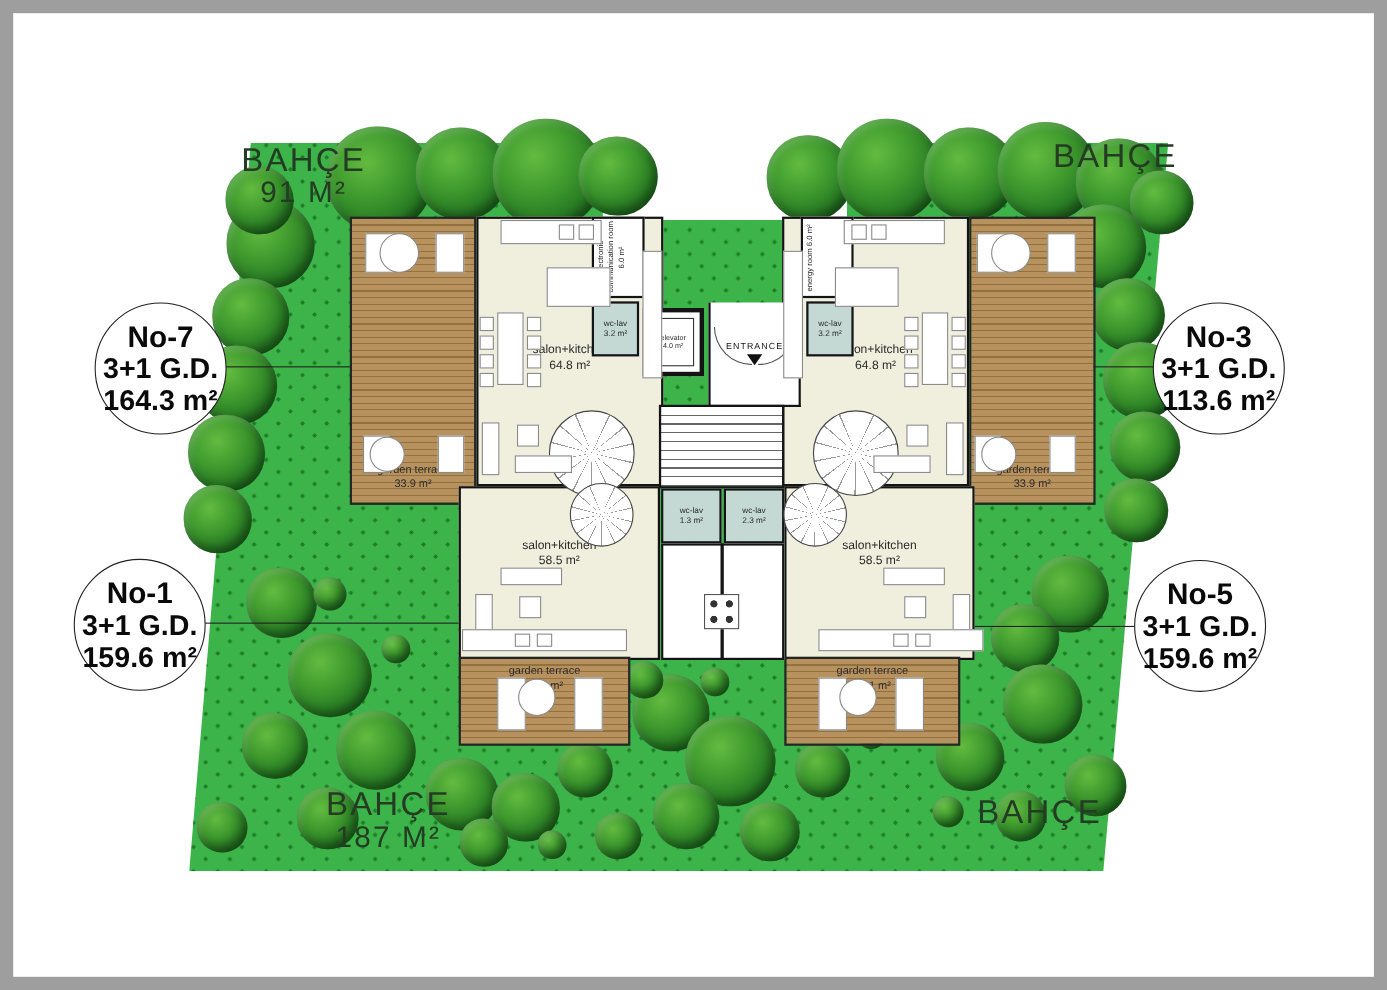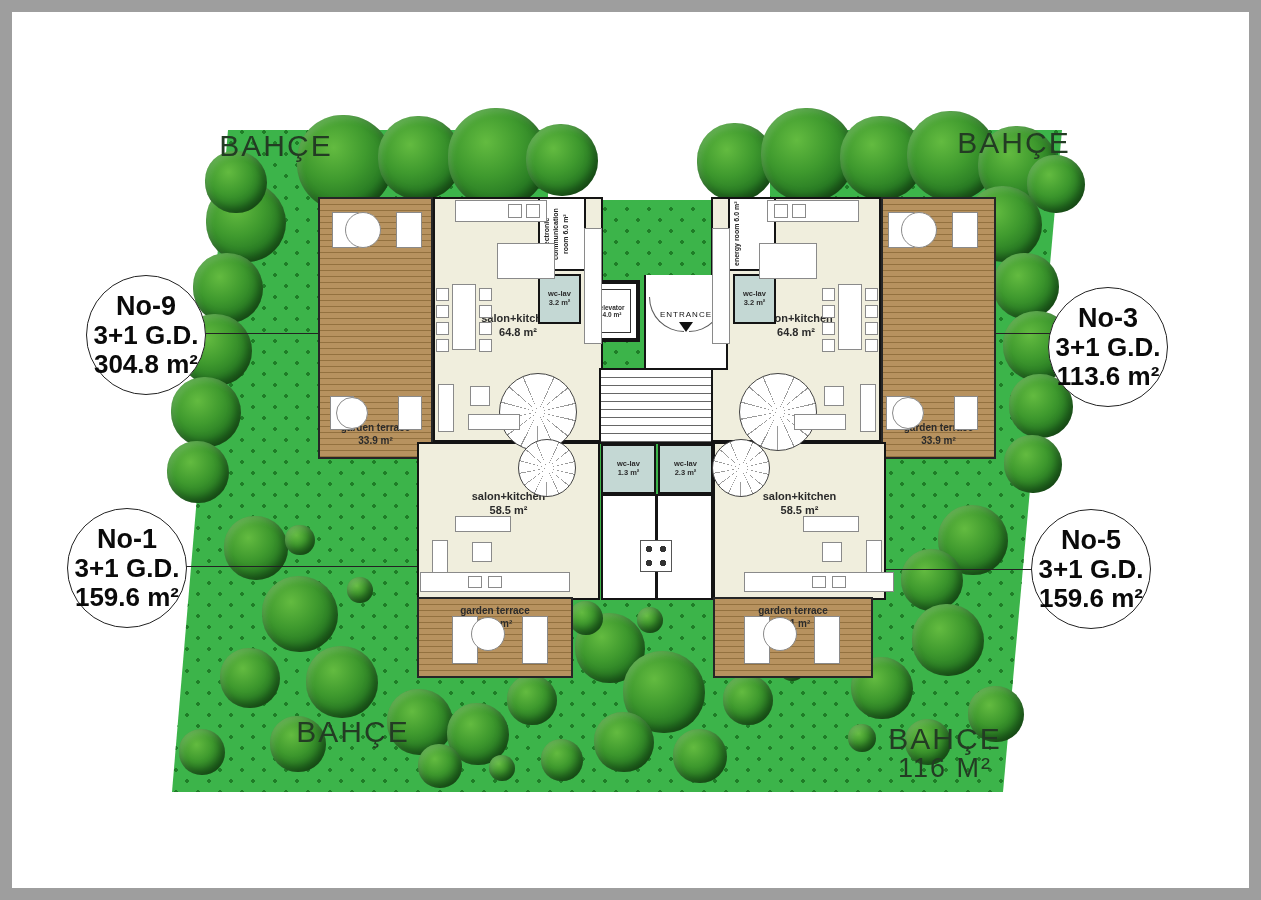--- a/index.html
+++ b/index.html
@@ -17,21 +17,21 @@
                      radial-gradient(var(--grass-dot) 1.7px,transparent 2px);
     background-size:22px 22px,22px 22px;background-position:0 0,11px 11px;z-index:1;}
   #notch{position:absolute;left:548px;top:126px;width:222px;height:74px;background:#fff;z-index:2;}
   
   .tree{position:absolute;border-radius:48% 52% 50% 50%;z-index:3;
     background:radial-gradient(circle at 38% 34%,#63bb40 0%,#3f9a2e 38%,#257722 68%,#174f16 100%);
     box-shadow:inset -4px -5px 9px rgba(0,0,0,.35), inset 3px 4px 6px rgba(255,255,255,.18);}
   
   .cline{position:absolute;height:1.4px;background:#222;z-index:4;}
   
-  .room{position:absolute;box-sizing:border-box;border:2.5px solid var(--wall);z-index:5;font-weight:bold;}
+  .room{position:absolute;box-sizing:border-box;border:2.5px solid var(--wall);z-index:5;}
   .salon{background:var(--floor);}
   .deck{background:repeating-linear-gradient(to bottom,var(--deck) 0 5px,#93713f 5px 6px);border-color:#262626;}
   .white-room{background:#fff;}
   .wc{background:var(--wc);}
   .elevator{background:#fff;border-width:4px;}
   .elev-inner{position:absolute;inset:5px;border:1.4px solid #333;display:flex;align-items:center;justify-content:center;}
   .entr{background:#fff;border:2.5px solid var(--wall);border-top:none;}
   .stairs{background:repeating-linear-gradient(to bottom,#fff 0 7px,#666 7px 8px);border:2.5px solid var(--wall);}
   .core-low{background:#fff;}
   .divider{position:absolute;background:var(--wall);z-index:6;}
@@ -273,49 +273,50 @@
       <div class="furn" style="left: 832px; top: 576px; width: 14px; height: 12px;"></div>
       <div class="furn" style="left: 452px; top: 616px; width: 26px; height: 48px;"></div>
       <div class="furn" style="left: 522px; top: 616px; width: 26px; height: 48px;"></div>
       <div class="furn round" style="left: 471px; top: 617px; width: 34px; height: 34px;"></div>
       <div class="furn" style="left: 744px; top: 616px; width: 26px; height: 48px;"></div>
       <div class="furn" style="left: 814px; top: 616px; width: 26px; height: 48px;"></div>
       <div class="furn round" style="left: 763px; top: 617px; width: 34px; height: 34px;"></div>
     </div>
 
   <div class="badge" style="left:86px;top:275px">
-    <span class="b1">No-9</span>
+    <span class="b1">No-7</span>
       <span class="b2">3+1 G.D.</span>
-      <span class="b3">304.8 m²</span>
-  </div>
-  <div class="badge" style="left:1048px;top:287px">
+      <span class="b3">164.3 m²</span>
+  </div>
+  <div class="badge" style="left:1048px;top:275px">
     <span class="b1">No-3</span>
       <span class="b2">3+1 G.D.</span>
       <span class="b3">113.6 m²</span>
   </div>
   <div class="badge" style="left:67px;top:508px">
     <span class="b1">No-1</span>
       <span class="b2">3+1 G.D.</span>
       <span class="b3">159.6 m²</span>
   </div>
   <div class="badge" style="left:1031px;top:509px">
     <span class="b1">No-5</span>
       <span class="b2">3+1 G.D.</span>
       <span class="b3">159.6 m²</span>
   </div>
 
   <div class="glabel" style="left:196px;top:131px">
     <div class="gname">BAHÇE</div>
+      <div class="garea">91 M²</div>
   </div>
   <div class="glabel" style="left:934px;top:128px">
     <div class="gname">BAHÇE</div>
   </div>
   <div class="glabel" style="left:273px;top:717px">
     <div class="gname">BAHÇE</div>
+      <div class="garea">187 M²</div>
   </div>
   <div class="glabel" style="left:865px;top:724px">
     <div class="gname">BAHÇE</div>
-      <div class="garea">116 M²</div>
   </div>
 
 
   <div id="frame"></div>
 </div>
 
 </body></html>

